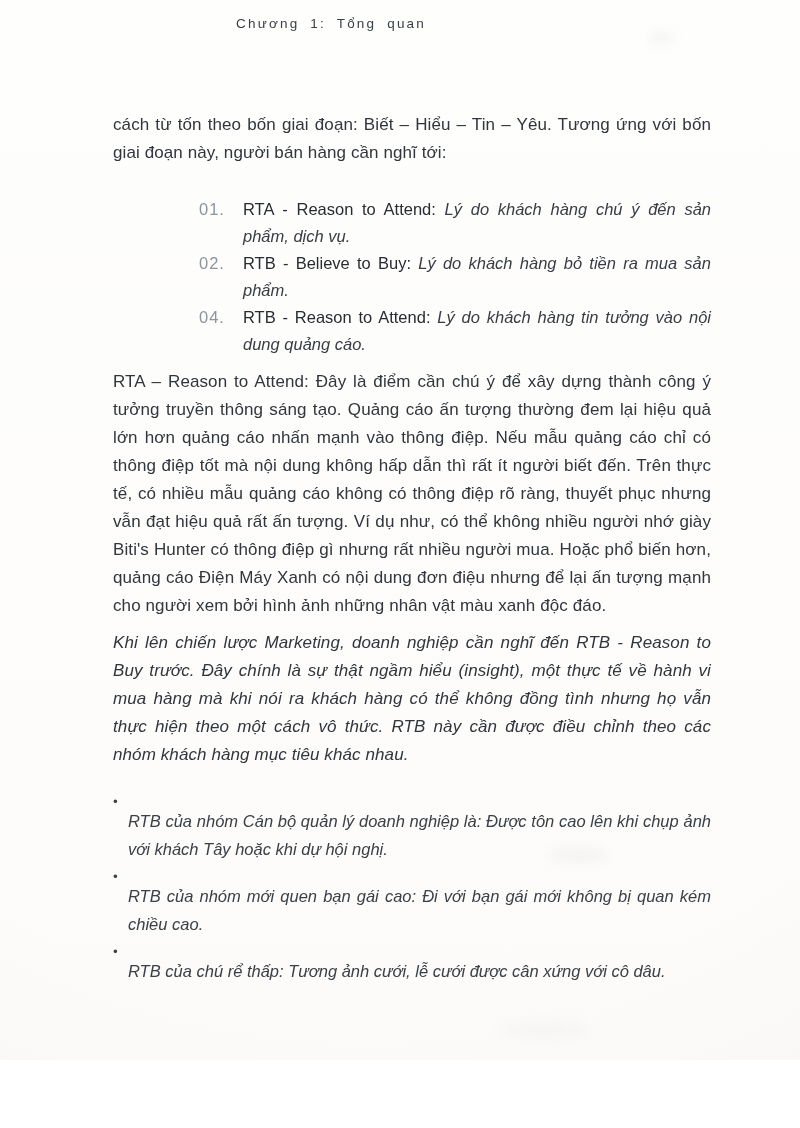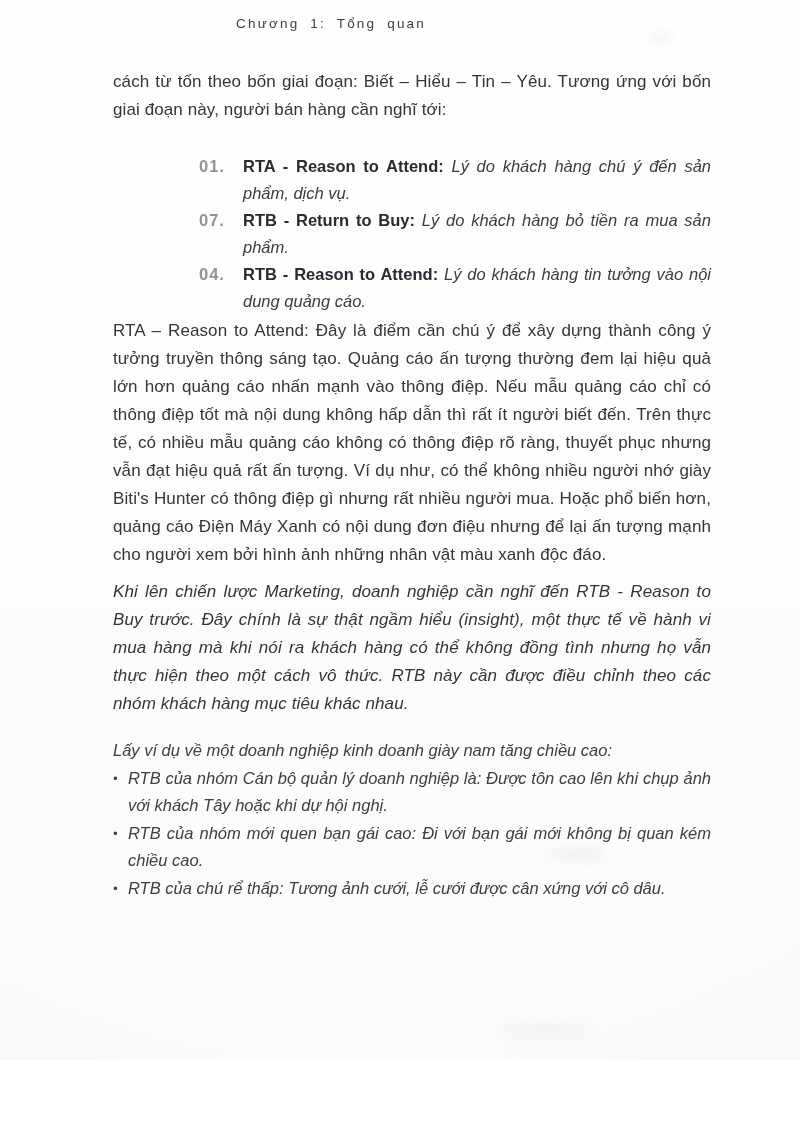--- a/index.html
+++ b/index.html
@@ -32,48 +32,48 @@
   .content {
     position:absolute; left:113px; top:0;
     width:598px;
     text-align:justify;
   }
 
   .para {
     font-size:17px; line-height:28px;
     color:#31363c; letter-spacing:0.1px;
   }
-  .p-intro  { margin-top:68px; }
-  .p-rta    { margin-top:2px; }
+  .p-intro  { margin-top:111px; }
+  .p-rta    { margin-top:10px; }
   .p-rtb    { margin-top:9px;font-style:italic; }
 
   .numbered-list {
     margin-top:29px;
     padding-left:86px;
     font-size:16.5px; line-height:27px;
   }
   .n-item { display:flex; }
   .n-num {
     flex:0 0 44px;
-    font-weight:bold; color:#8d949c; letter-spacing:1px;
+    font-weight:normal; color:#8d949c; letter-spacing:1px;
     text-align:left;
   }
   .n-text { flex:1; text-align:justify; }
-  .n-label { font-weight:bold; color:#272c32; }
+  .n-label { font-weight:normal; color:#272c32; }
   .n-desc  { font-style:italic; color:#383d44; }
 
   .example {
     margin-top:19px;
     font-style:italic;
     font-size:16.5px; line-height:27.5px;
     color:#3a4046;
   }
   .b-item { display:flex; }
   .b-dot  { flex:0 0 15px; font-size:13px; line-height:27.5px; color:#3a4046; }
-  .b-text { flex:1; text-align:justify; }
+  .b-text { flex:1; text-align:justify;margin-top:20px; }
 
   .page-number {
     position:absolute; left:682px; top:1077px;
     font-size:12px; color:#22262b; letter-spacing:0.5px;
   }
 </style>
 </head>
 <body>
 
 <div class="page">
@@ -86,35 +86,34 @@
   <div class="content">
 
     <p class="para p-intro">cách từ tốn theo bốn giai đoạn: Biết – Hiểu – Tin – Yêu. Tương ứng với bốn giai đoạn này, người bán hàng cần nghĩ tới:</p>
 
     <div class="numbered-list">
       <div class="n-item">
         <span class="n-num">01.</span>
         <span class="n-text"><span class="n-label">RTA - Reason to Attend:</span> <span class="n-desc">Lý do khách hàng chú ý đến sản phẩm, dịch vụ.</span></span>
       </div>
       <div class="n-item">
-        <span class="n-num">07.</span>
-        <span class="n-text"><span class="n-label">RTB - Return to Buy:</span> <span class="n-desc">Lý do khách hàng bỏ tiền ra mua sản phẩm.</span></span>
+        <span class="n-num">02.</span>
+        <span class="n-text"><span class="n-label">RTB - Believe to Buy:</span> <span class="n-desc">Lý do khách hàng bỏ tiền ra mua sản phẩm.</span></span>
       </div>
       <div class="n-item">
         <span class="n-num">04.</span>
         <span class="n-text"><span class="n-label">RTB - Reason to Attend:</span> <span class="n-desc">Lý do khách hàng tin tưởng vào nội dung quảng cáo.</span></span>
       </div>
     </div>
 
     <p class="para p-rta">RTA – Reason to Attend: Đây là điểm cần chú ý để xây dựng thành công ý tưởng truyền thông sáng tạo. Quảng cáo ấn tượng thường đem lại hiệu quả lớn hơn quảng cáo nhấn mạnh vào thông điệp. Nếu mẫu quảng cáo chỉ có thông điệp tốt mà nội dung không hấp dẫn thì rất ít người biết đến. Trên thực tế, có nhiều mẫu quảng cáo không có thông điệp rõ ràng, thuyết phục nhưng vẫn đạt hiệu quả rất ấn tượng. Ví dụ như, có thể không nhiều người nhớ giày Biti's Hunter có thông điệp gì nhưng rất nhiều người mua. Hoặc phổ biến hơn, quảng cáo Điện Máy Xanh có nội dung đơn điệu nhưng để lại ấn tượng mạnh cho người xem bởi hình ảnh những nhân vật màu xanh độc đáo.</p>
 
     <p class="para p-rtb">Khi lên chiến lược Marketing, doanh nghiệp cần nghĩ đến RTB - Reason to Buy trước. Đây chính là sự thật ngầm hiểu (insight), một thực tế về hành vi mua hàng mà khi nói ra khách hàng có thể không đồng tình nhưng họ vẫn thực hiện theo một cách vô thức. RTB này cần được điều chỉnh theo các nhóm khách hàng mục tiêu khác nhau.</p>
 
     <div class="example">
-      <p>Lấy ví dụ về một doanh nghiệp kinh doanh giày nam tăng chiều cao:</p>
       <div class="b-item">
         <span class="b-dot">•</span>
         <span class="b-text">RTB của nhóm Cán bộ quản lý doanh nghiệp là: Được tôn cao lên khi chụp ảnh với khách Tây hoặc khi dự hội nghị.</span>
       </div>
       <div class="b-item">
         <span class="b-dot">•</span>
         <span class="b-text">RTB của nhóm mới quen bạn gái cao: Đi với bạn gái mới không bị quan kém chiều cao.</span>
       </div>
       <div class="b-item">
         <span class="b-dot">•</span>

